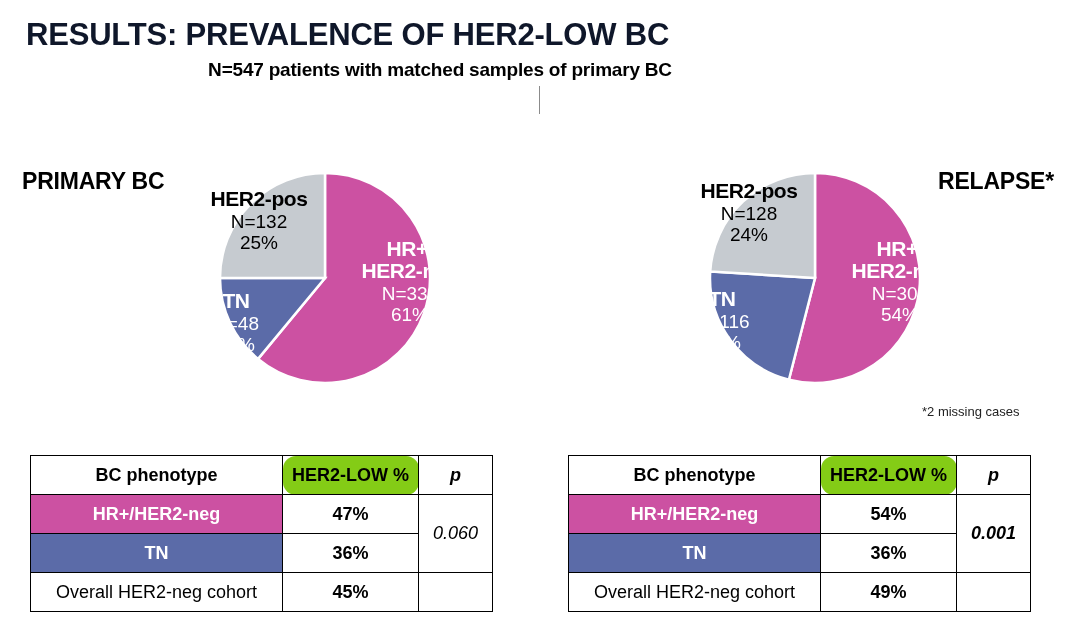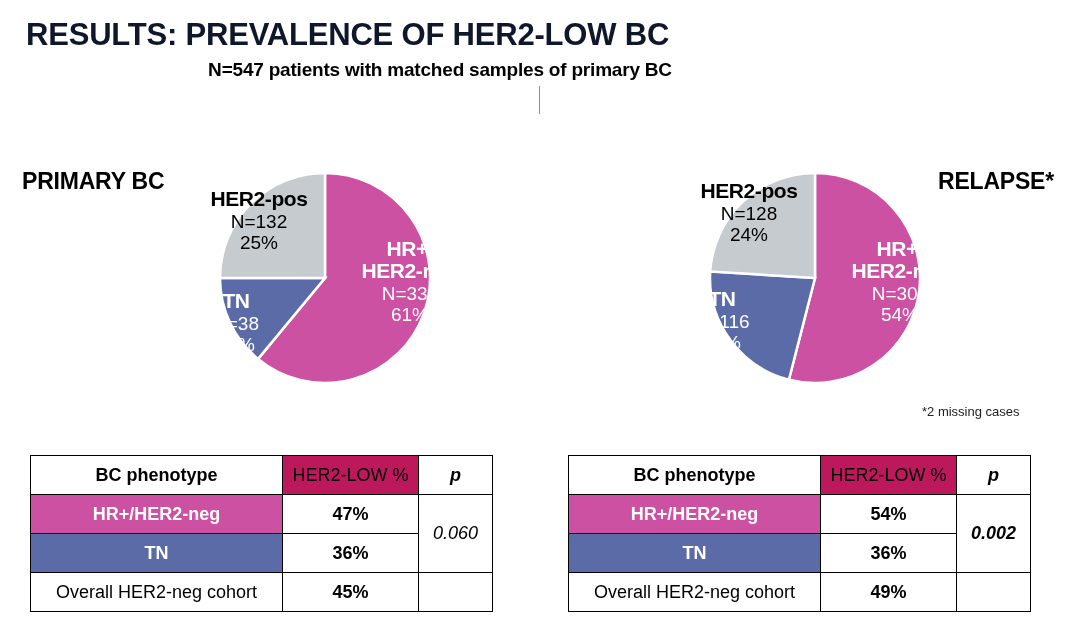--- a/index.html
+++ b/index.html
@@ -145,22 +145,23 @@
   }
   .col-pheno { width: 252px; }
   .col-pct   { width: 136px; }
   .col-p     { width: 74px; }
 
   .th-pheno {
     font-weight: bold;
     background: #ffffff;
   }
   .th-pct {
-    font-weight: normal;
-    background: #be185d;
+    font-weight: bold;
+    background: #84cc16;
+    border-radius: 13px;
   }
   .th-p {
     font-weight: bold;
     font-style: italic;
     font-size: 20px;
   }
   .row-hr .cell-pheno {
     background: #cc51a2;
     color: #ffffff;
     font-weight: bold;
@@ -214,21 +215,21 @@
 </div>
 
 <div class="pie-label lbl-dark" id="label-l-her2pos">
   <span class="lbl-name">HER2-pos</span>
   <span class="lbl-n">N=132</span>
   <span class="lbl-pct">25%</span>
 </div>
 
 <div class="pie-label lbl-light" id="label-l-tn">
   <span class="lbl-name">TN</span>
-  <span class="lbl-n">N=38</span>
+  <span class="lbl-n">N=48</span>
   <span class="lbl-pct">14%</span>
 </div>
 
 <div class="pie-label lbl-light" id="label-l-hrpos">
   <span class="lbl-name">HR+/</span>
   <span class="lbl-name">HER2-neg</span>
   <span class="lbl-n">N=336</span>
   <span class="lbl-pct">61%</span>
 </div>
 
@@ -296,21 +297,21 @@
   </colgroup>
   <tbody>
     <tr>
       <td class="th-pheno">BC phenotype</td>
       <td class="th-pct">HER2-LOW %</td>
       <td class="th-p">p</td>
     </tr>
     <tr class="row-hr">
       <td class="cell-pheno">HR+/HER2-neg</td>
       <td class="cell-pct">54%</td>
-      <td class="cell-p bold-p" rowspan="2">0.002</td>
+      <td class="cell-p bold-p" rowspan="2">0.001</td>
     </tr>
     <tr class="row-tn">
       <td class="cell-pheno">TN</td>
       <td class="cell-pct">36%</td>
     </tr>
     <tr class="row-overall">
       <td class="cell-pheno">Overall HER2-neg cohort</td>
       <td class="cell-pct">49%</td>
       <td class="cell-blank"></td>
     </tr>

